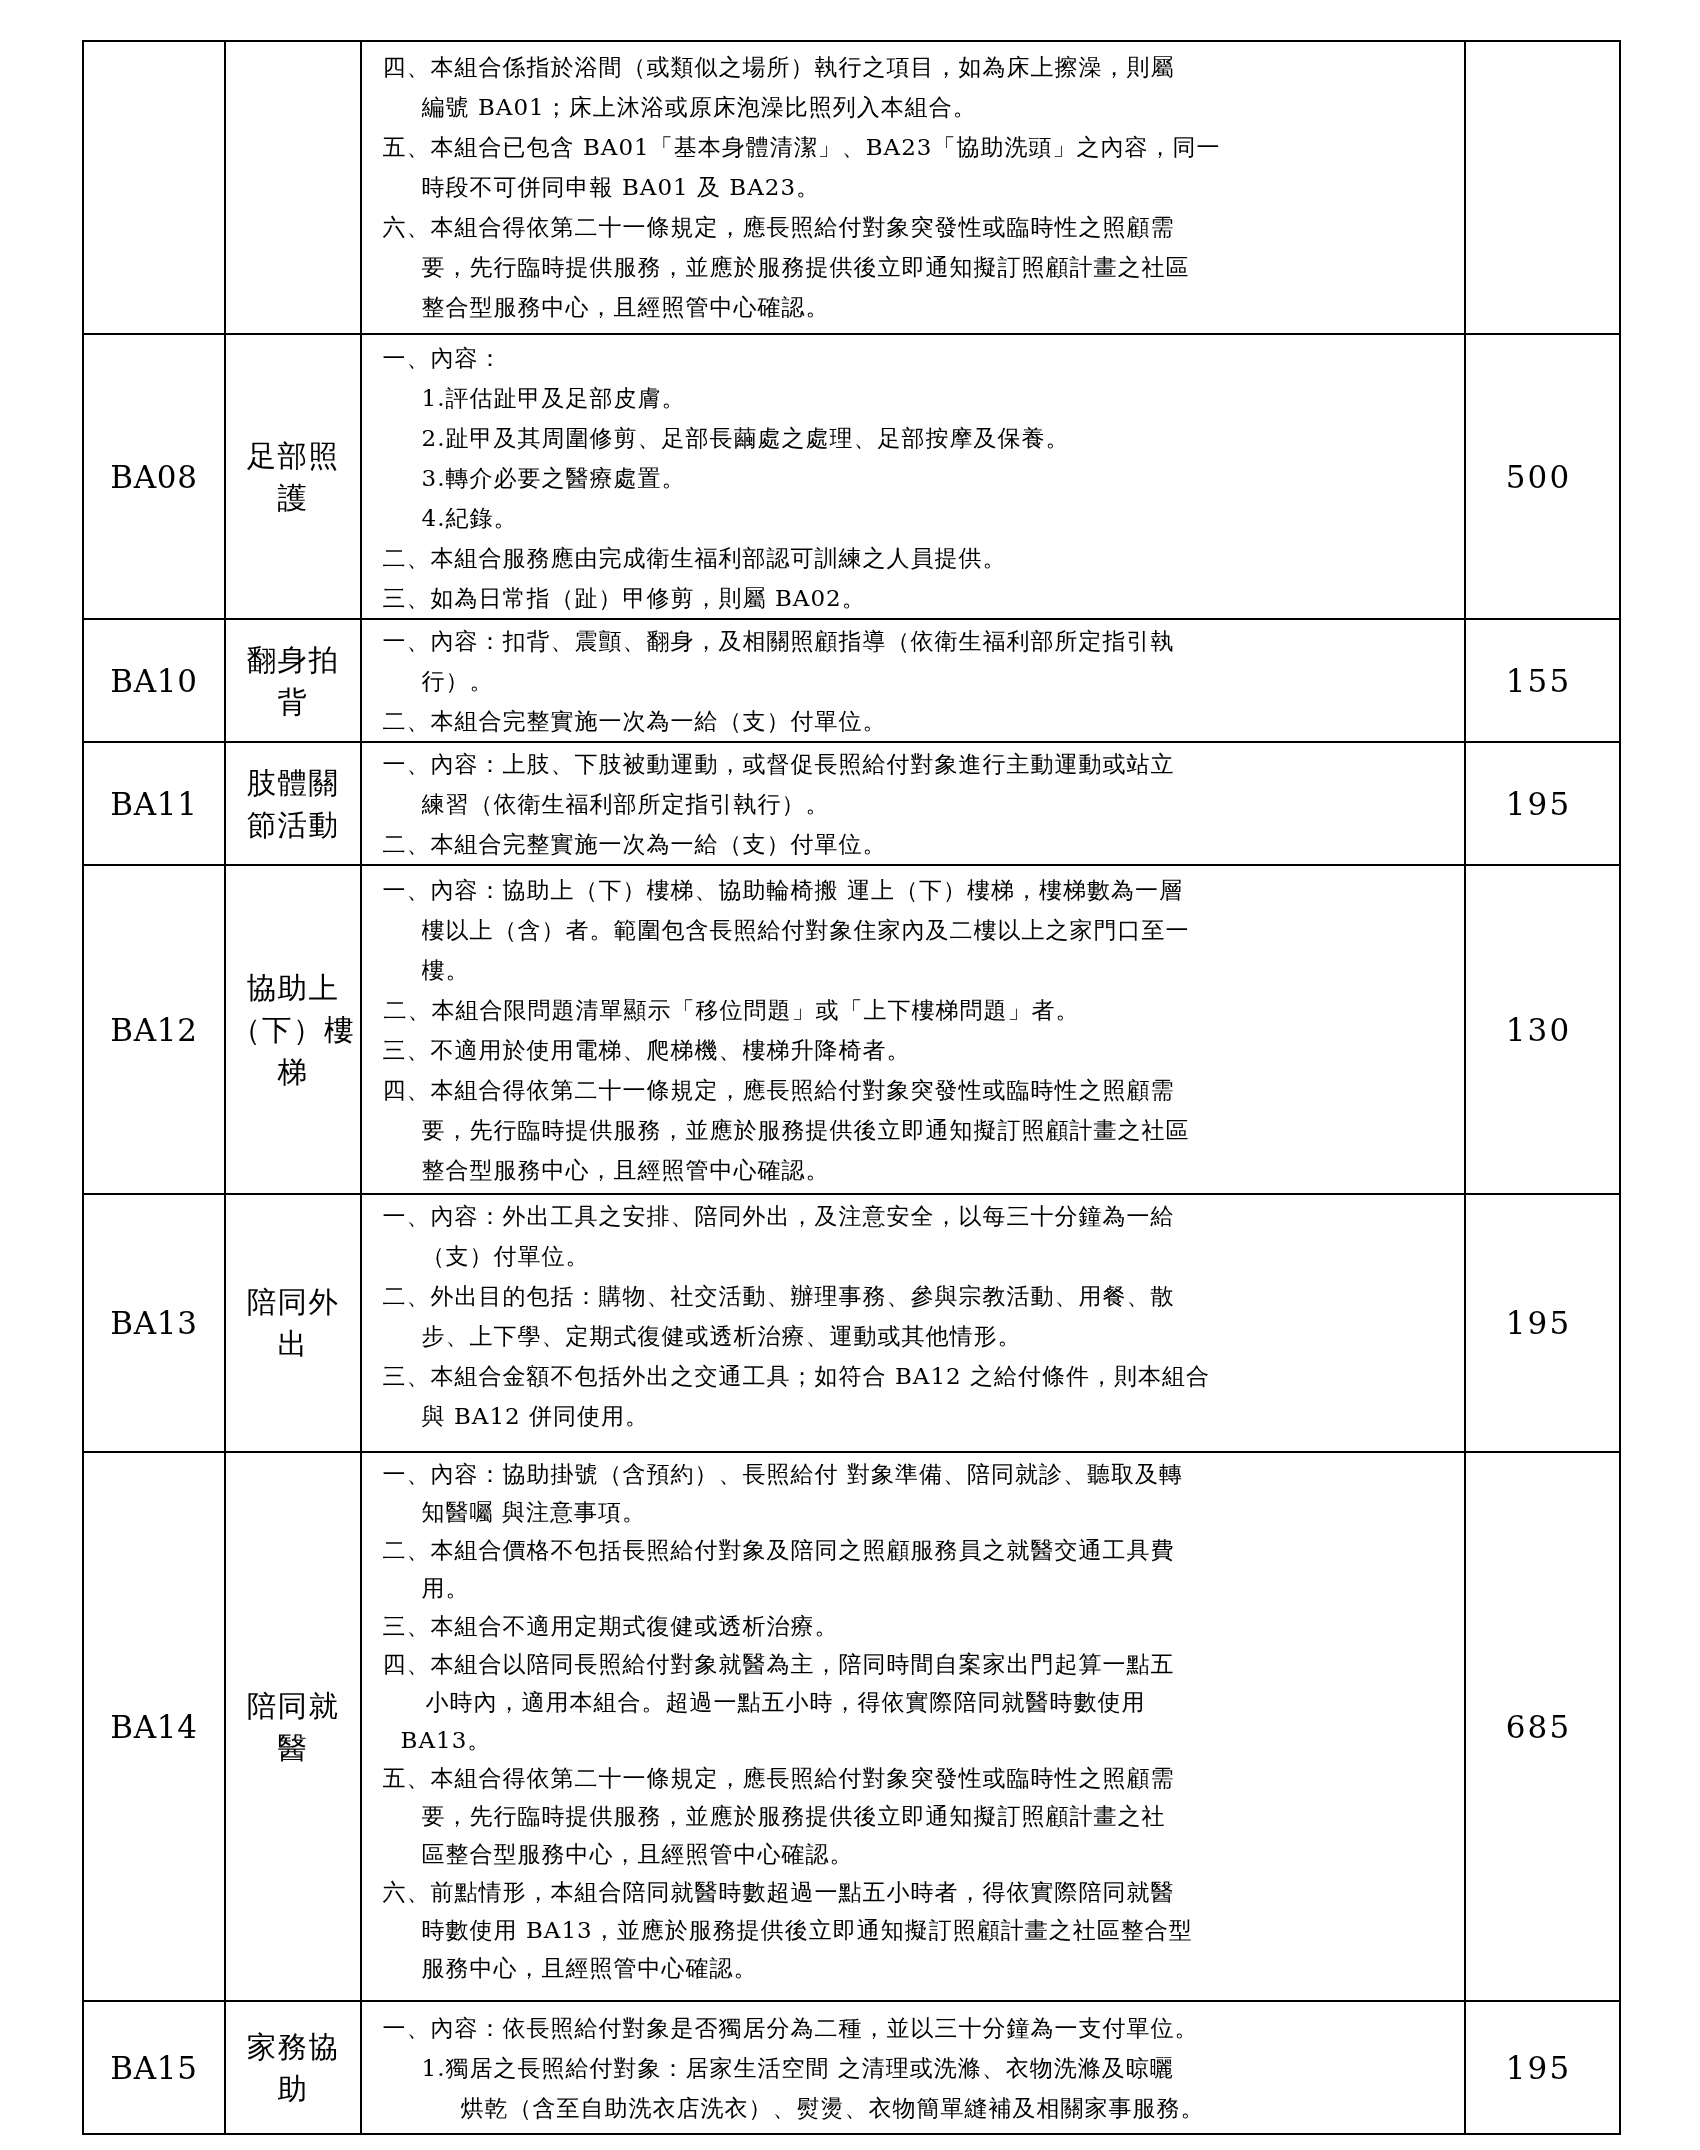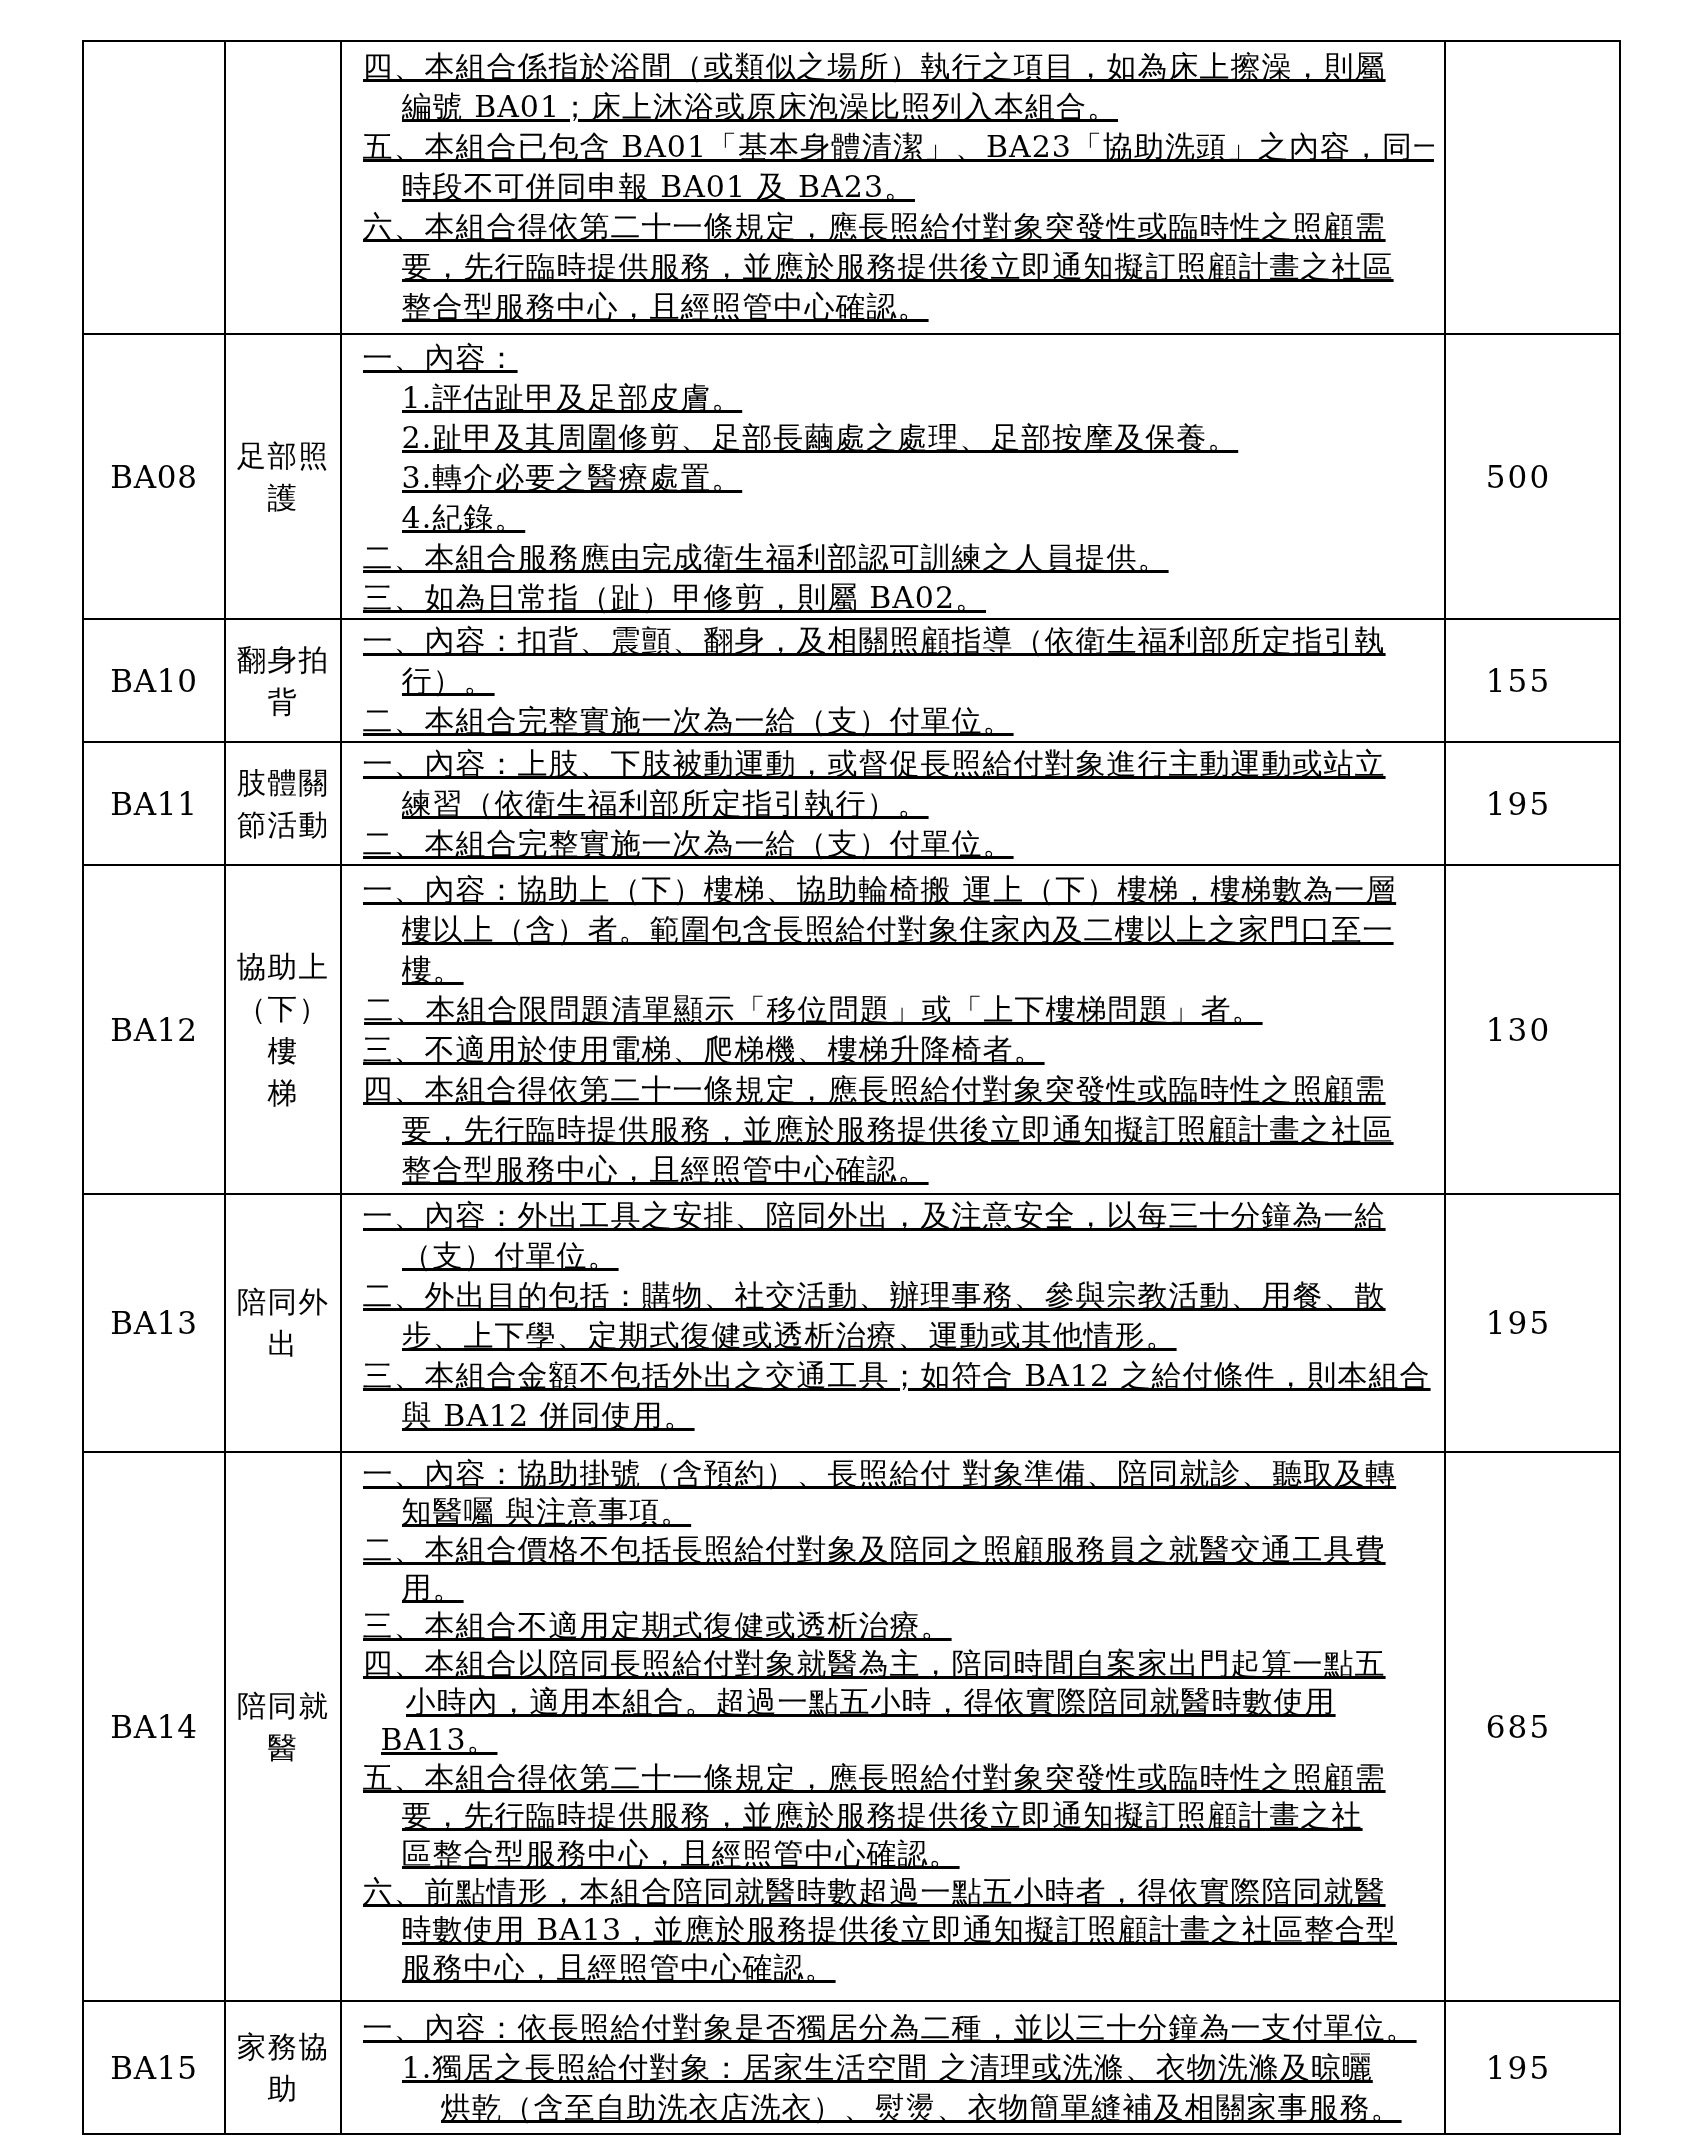--- a/index.html
+++ b/index.html
@@ -21,38 +21,37 @@
   }
   .t-row{display:flex;box-sizing:border-box;flex:none;overflow:hidden;}
   .t-row.bordered{border-top:2.1px solid #000000;}
   .cell{box-sizing:border-box;flex:none;overflow:hidden;}
   .code-cell{
     width:142px;border-right:2.1px solid #000000;
     display:flex;align-items:center;justify-content:center;
     font-size:31px;letter-spacing:0.7px;
   }
   .name-cell{
-    width:116px;border-right:2.1px solid #000000;
+    width:136px;border-right:2.1px solid #000000;
     display:flex;align-items:center;justify-content:center;
     text-align:center;font-size:29.5px;line-height:42px;
     letter-spacing:1.4px;white-space:pre-line;
   }
   .desc-cell{
     width:1104px;border-right:2.1px solid #000000;
     padding-left:20.6px;padding-right:9.6px;
   }
   .price-cell{
     width:145px;
     display:flex;align-items:center;justify-content:center;
     font-size:31px;letter-spacing:2.1px;
   }
   .desc-line{
-    white-space:pre;font-size:30px;letter-spacing:1px;
+    white-space:pre;font-size:23px;letter-spacing:1px;
     overflow:hidden;
-    text-decoration:underline;
   }
 </style>
 </head>
 <body>
 
 <div id="page">
   <div id="svc-table">
       <div class="t-row" style="height: 291px;">
         <div class="cell code-cell"></div>
         <div class="cell name-cell"></div>

